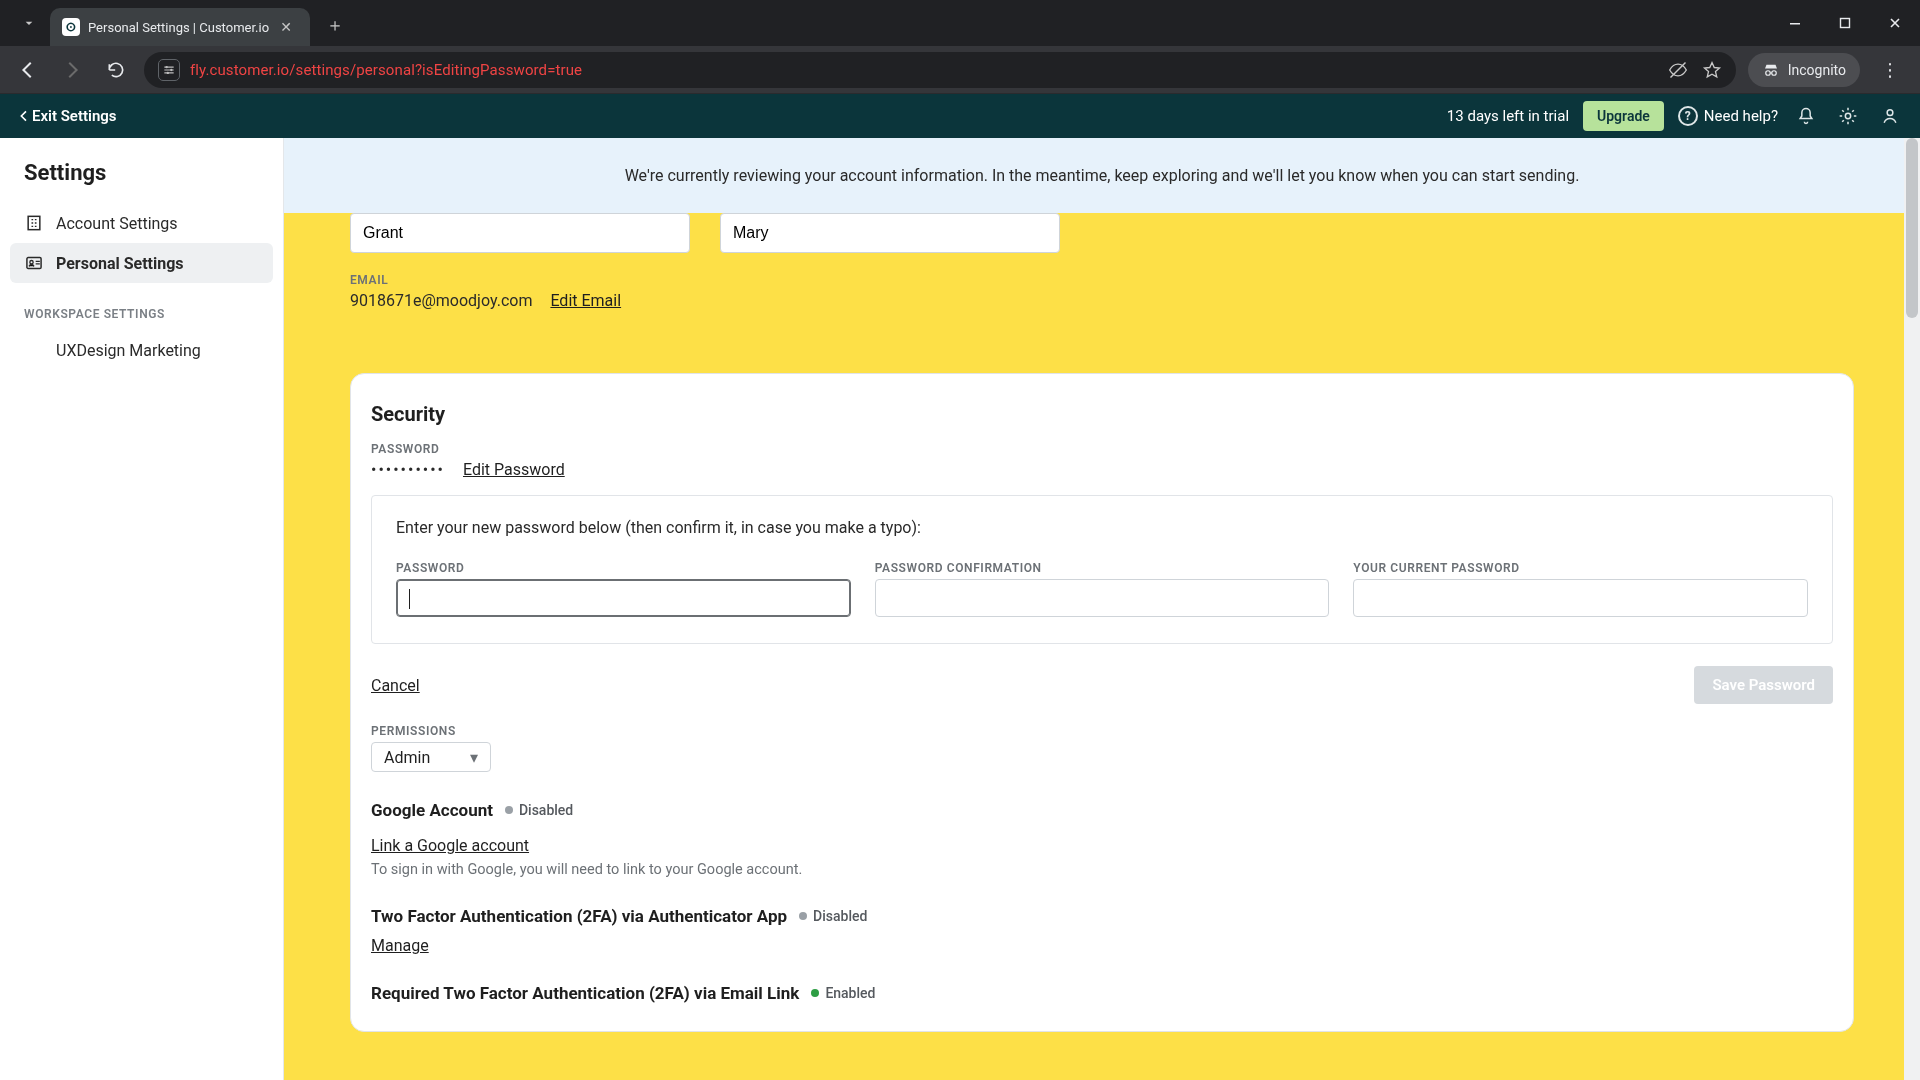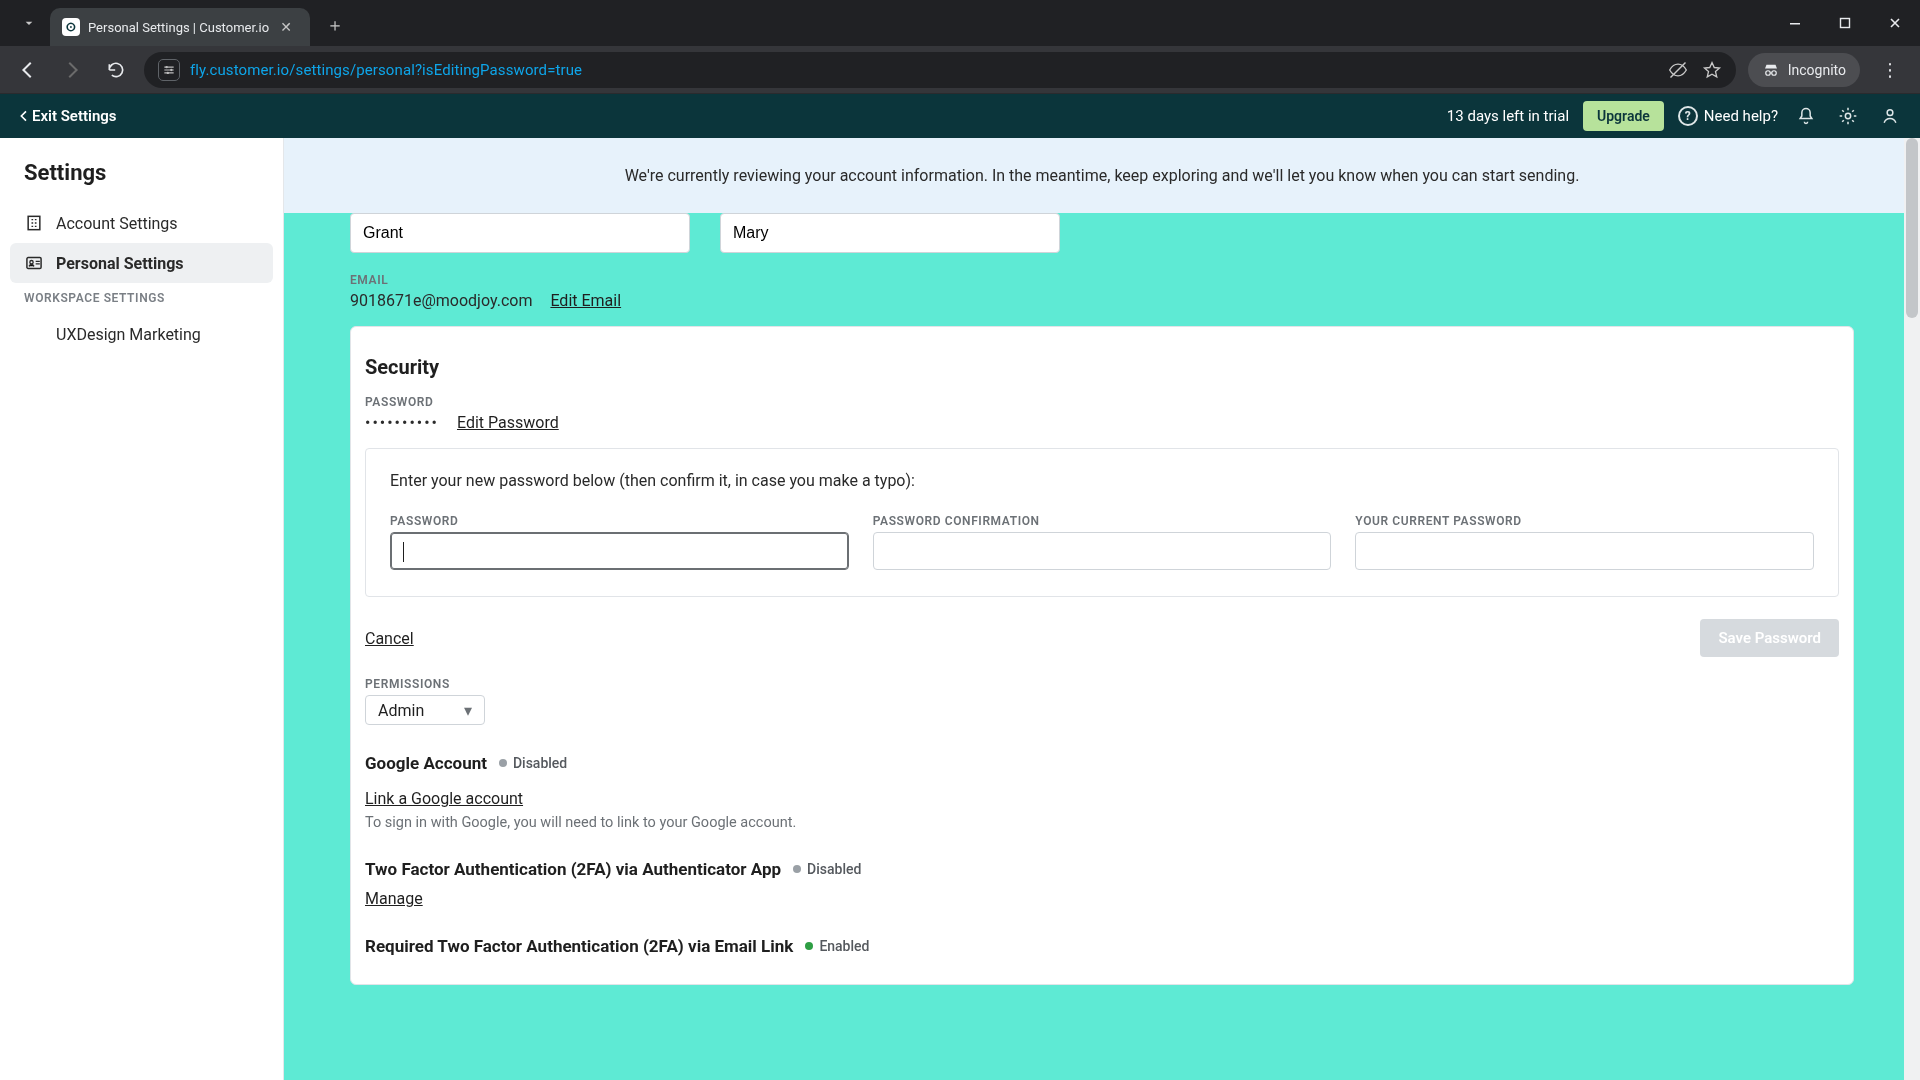--- a/index.html
+++ b/index.html
@@ -16,58 +16,58 @@
   .tab .close { color:#c7c7c7; font-size:14px; width:18px; text-align:center; }
   .new-tab { width:30px; height:30px; color:#c7c7c7; font-size:18px; margin:0 0 6px 10px; display:flex; align-items:center; justify-content:center; }
   .winctrls { position:absolute; right:0; top:0; height:46px; display:flex; align-items:center; }
   .winctrls div { width:50px; height:46px; color:#e8eaed; display:flex; align-items:center; justify-content:center; font-size:14px; }
 
   .addrbar { height: 48px; background:#35363a; display:flex; align-items:center; padding: 0 12px; gap:12px; border-bottom:1px solid #2a2b2e; }
   .addrbar .icon-btn { width:32px; height:32px; display:flex; align-items:center; justify-content:center; color:#c9c9c9; border-radius:50%; }
   .addrbar .icon-btn.disabled { color:#6b6b6b; }
   .omnibox { flex:1; height:36px; background:#202124; border-radius:18px; display:flex; align-items:center; padding:0 14px; gap:10px; color:#e8eaed; }
   .omnibox .site-chip { width:22px; height:22px; border:1px solid #5f6368; border-radius:5px; display:flex; align-items:center; justify-content:center; font-size:11px; color:#bdbdbd; }
-  .omnibox .url { font-size:15px; color:#0ea5e9; letter-spacing:.1px; }
+  .omnibox .url { font-size:15px; color:#ef4444; letter-spacing:.1px; }
   .omnibox .right-icns { margin-left:auto; display:flex; gap:14px; color:#c9c9c9; }
   .incognito-chip { height:34px; background:#4c4d51; border-radius:17px; display:flex; align-items:center; gap:8px; padding:0 14px; color:#e8eaed; font-size:14px; }
   .vdots { width:36px; height:36px; display:flex; align-items:center; justify-content:center; color:#e8eaed; font-size:18px; }
 
   
   .appbar { height: 44px; background:#0b353b; color:#fff; display:flex; align-items:center; padding:0 16px; gap:14px; }
   .exit { display:flex; align-items:center; gap:0; font-weight:600; font-size:15px; }
   .appbar .spacer { flex:1; }
   .trial { font-size:15px; }
   .upgrade { background:#b7e29b; color:#0b353b; font-weight:600; border-radius:4px; padding:7px 14px; font-size:14px; }
   .help { display:flex; align-items:center; gap:6px; font-size:15px; }
   .iconcircle { width:20px; height:20px; border:2px solid #dfe7e8; border-radius:50%; display:flex; align-items:center; justify-content:center; font-size:12px; font-weight:700; color:#dfe7e8; }
   .appbar .right-icn { width:28px; display:flex; align-items:center; justify-content:center; color:#dfe7e8; }
 
   
-  .app-body { flex:1; display:flex; background:#5eead4; overflow:hidden; position:relative; }
+  .app-body { flex:1; display:flex; background:#fde047; overflow:hidden; position:relative; }
   .sidebar { width: 284px; background:#fff; border-right:1px solid #e4e7ea; padding:18px 10px; }
   .sidebar h1 { font-size:22px; font-weight:700; padding:4px 14px 18px; }
   .nav-item { display:flex; align-items:center; gap:12px; padding:10px 14px; border-radius:6px; font-size:16px; color:#2a2a2a; }
   .nav-item.active { background:#eef0f2; font-weight:700; }
   .nav-item .nv-icn { width:20px; height:20px; display:flex; align-items:center; justify-content:center; color:#2a2a2a; }
   .nav-item svg { width:20px; height:20px; }
-  .section-label { font-size:12px; letter-spacing:.6px; color:#7a7f85; font-weight:600; padding:8px 14px 10px; }
+  .section-label { font-size:12px; letter-spacing:.6px; color:#7a7f85; font-weight:600; padding:24px 14px 10px; }
 
   .main { flex:1; overflow-y:auto; position:relative; }
   .banner { background:#e7f2fb; color:#2a2a2a; text-align:center; padding:28px 20px; font-size:16px; }
 
   .content { padding: 0 66px 80px; }
   .twofield { display:flex; gap:30px; margin-top:2px; }
   .textinput { height:40px; width:340px; border:1px solid #cfd4d9; border-radius:4px; padding:0 12px; font-size:16px; background:#fff; }
 
   .kvlabel { font-size:12px; letter-spacing:.6px; color:#6c7176; font-weight:600; margin-top:20px; margin-bottom:4px; }
   .inline { display:flex; align-items:baseline; gap:18px; }
   .linklike { color:#1f1f1f; text-decoration:underline; font-size:16px; }
   .plain { font-size:16px; color:#2a2a2a; }
 
-  .card { background:#fff; border:1px solid #e1e4e8; border-radius:6px; padding:28px 14px; margin-top:16px; }
+  .card { background:#fff; border:1px solid #e1e4e8; border-radius:14px; padding:28px 20px; margin-top:63px; }
   .card-title { font-size:20px; font-weight:700; margin-bottom:16px; }
 
   .pw-editor { border:1px solid #e1e4e8; border-radius:4px; padding:22px 24px 26px; margin-top:16px; }
   .pw-grid { display:flex; gap:24px; margin-top:10px; }
   .pw-col { flex:1; display:flex; flex-direction:column; }
   .pw-input { height:38px; border:1px solid #cfd4d9; border-radius:4px; padding:0 12px; font-size:16px; background:#fff; }
   .pw-input.focused { border-color:#6b6f73; box-shadow:0 0 0 1px #6b6f73 inset; }
   .caret { position:relative; }
   .caret::after { content:""; position:absolute; left:12px; top:9px; width:1px; height:20px; background:#1f1f1f; }
 

